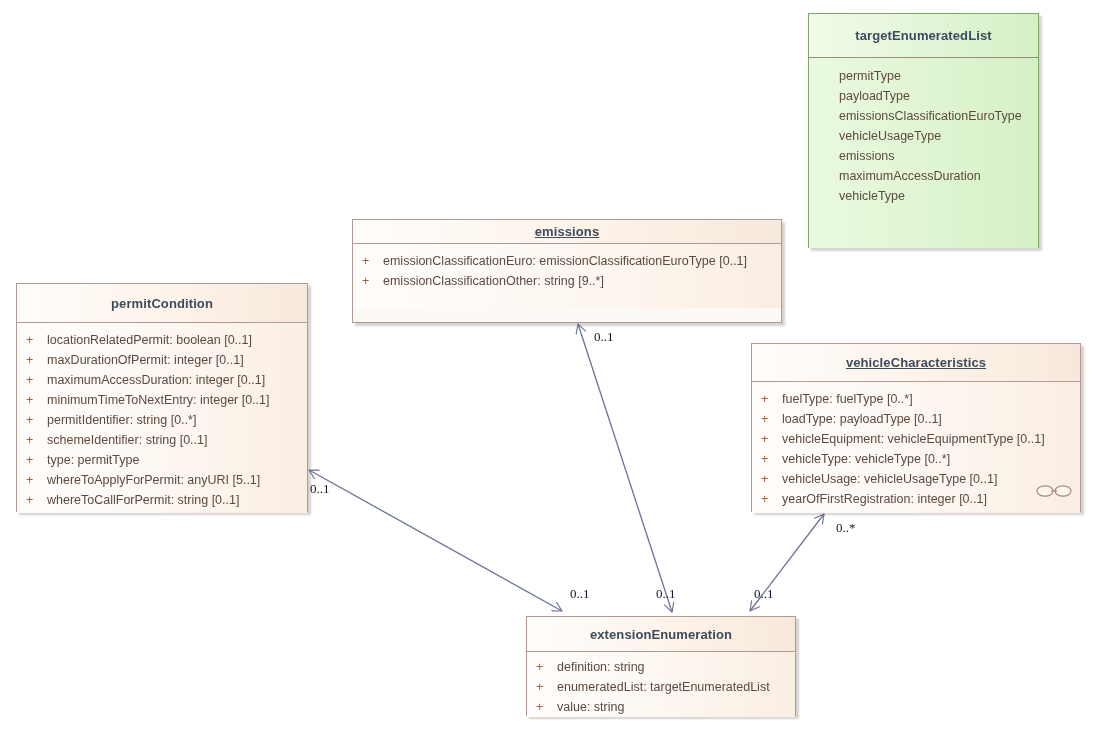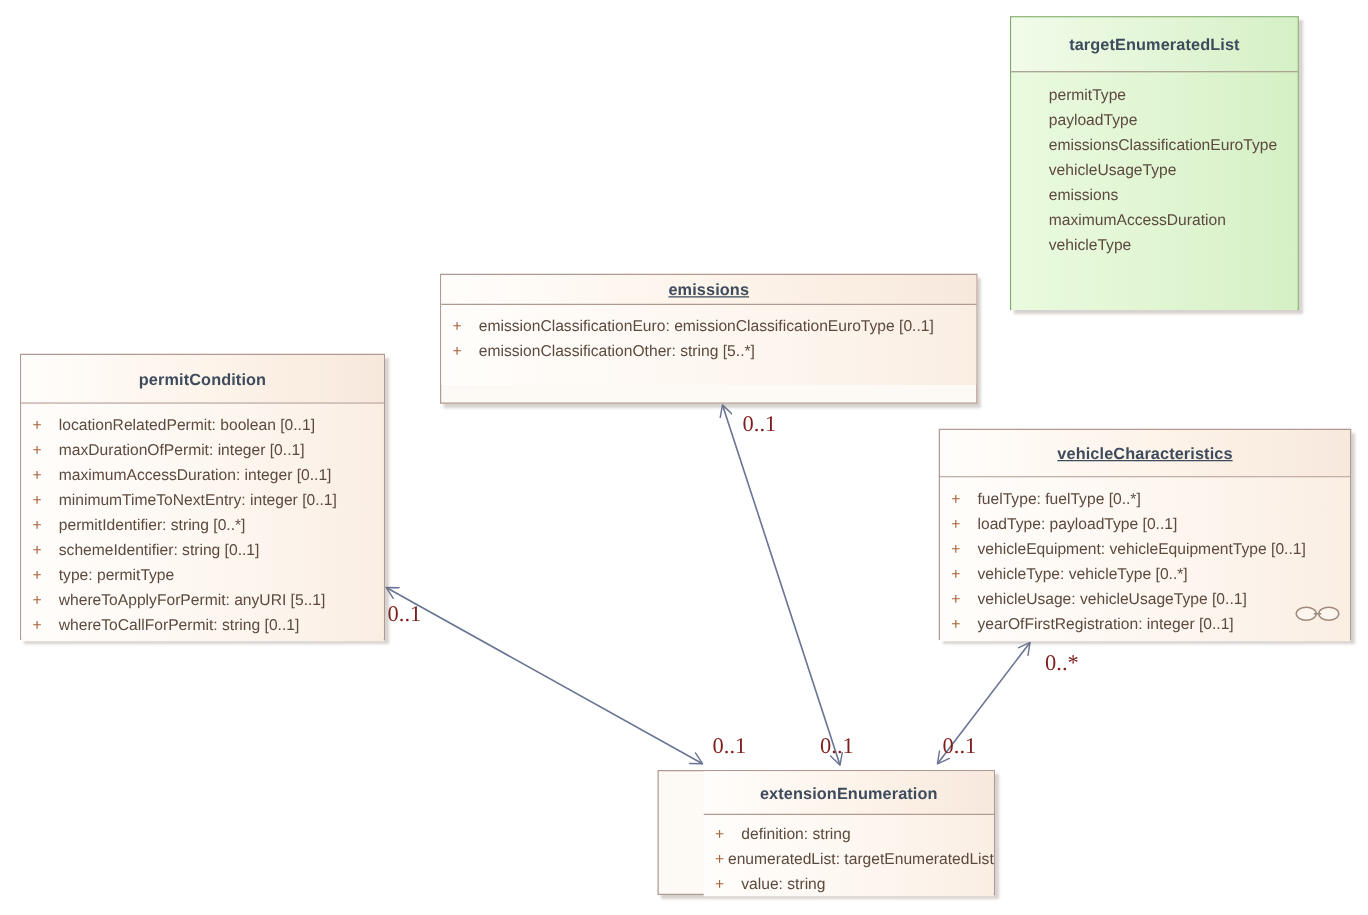--- a/index.html
+++ b/index.html
@@ -96,22 +96,22 @@
   }
 
   
   .link-icon {
     position: absolute;
   }
 
   
   .mult {
     position: absolute;
-    font-size: 18px;
-    color: #7f1d1d;
+    font-size: 13px;
+    color: #0f172a;
     white-space: nowrap;
     font-family: "Liberation Serif", serif;
   }
 </style>
 </head>
 <body>
 
 <div id="canvas">
 
   <svg id="edges" viewBox="0 0 1094 732" width="1094" height="732">
@@ -167,21 +167,21 @@
 
   <div class="uml-class" style="left:352px; top:219px; width:430px; height:104px;">
     <div class="cls-header" style="height:24px;text-decoration:underline;">emissions</div>
     <div class="cls-body" style="height:64px;">
       <div class="attr-row">
         <span class="attr-vis">+</span>
         <span class="attr-text">emissionClassificationEuro: emissionClassificationEuroType [0..1]</span>
       </div>
       <div class="attr-row">
         <span class="attr-vis">+</span>
-        <span class="attr-text">emissionClassificationOther: string [5..*]</span>
+        <span class="attr-text">emissionClassificationOther: string [9..*]</span>
       </div>
     </div>
   </div>
 
   <div class="uml-class" style="left:16px; top:283px; width:292px; height:229px;">
     <div class="cls-header" style="height:39px;">permitCondition</div>
     <div class="cls-body" style="height:190px;">
       <div class="attr-row">
         <span class="attr-vis">+</span>
         <span class="attr-text">locationRelatedPermit: boolean [0..1]</span>
@@ -250,21 +250,21 @@
       </div>
 
       <svg class="link-icon" style="right:8px; bottom:14px;" width="36" height="16" viewBox="0 0 36 16">
         <ellipse cx="9" cy="8" rx="8" ry="5.2" fill="#fdf6ef" stroke="#a08a7c" stroke-width="1.2"></ellipse>
         <ellipse cx="27" cy="8" rx="8" ry="5.2" fill="#fdf6ef" stroke="#a08a7c" stroke-width="1.2"></ellipse>
         <line x1="15" y1="8" x2="21" y2="8" stroke="#a08a7c" stroke-width="1.2"></line>
       </svg>
     </div>
   </div>
 
-  <div class="uml-class" style="left:526px; top:616px; width:270px; height:100px;padding-left:36px;">
+  <div class="uml-class" style="left:526px; top:616px; width:270px; height:100px;">
     <div class="cls-header" style="height:35px;">extensionEnumeration</div>
     <div class="cls-body" style="height:65px; padding-top:5px;">
       <div class="attr-row">
         <span class="attr-vis">+</span>
         <span class="attr-text">definition: string</span>
       </div>
       <div class="attr-row">
         <span class="attr-vis">+</span>
         <span class="attr-text">enumeratedList: targetEnumeratedList</span>
       </div>

